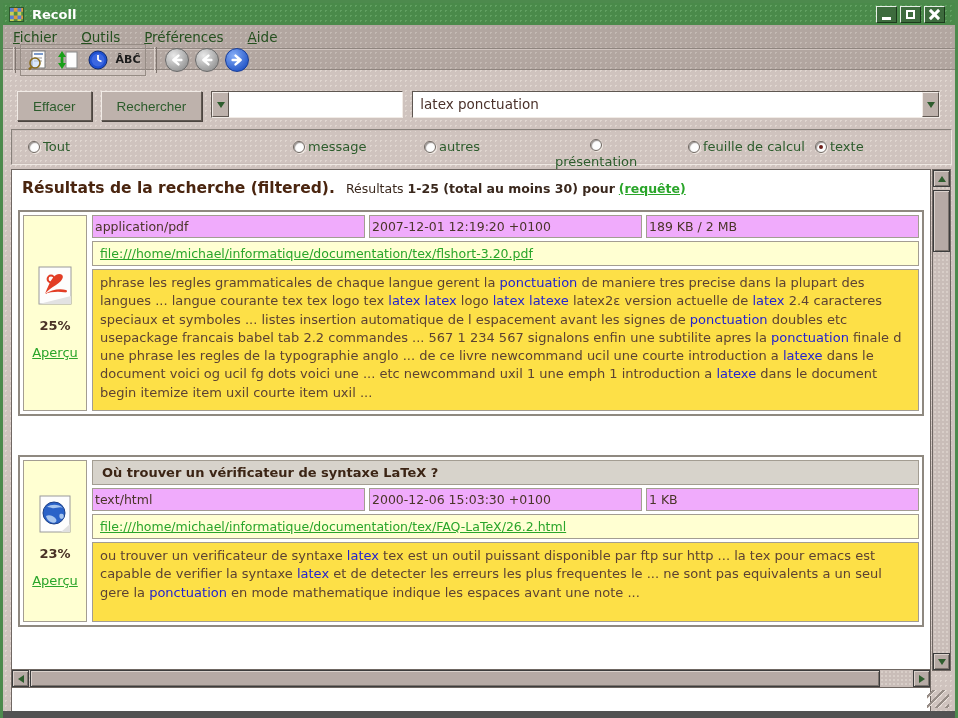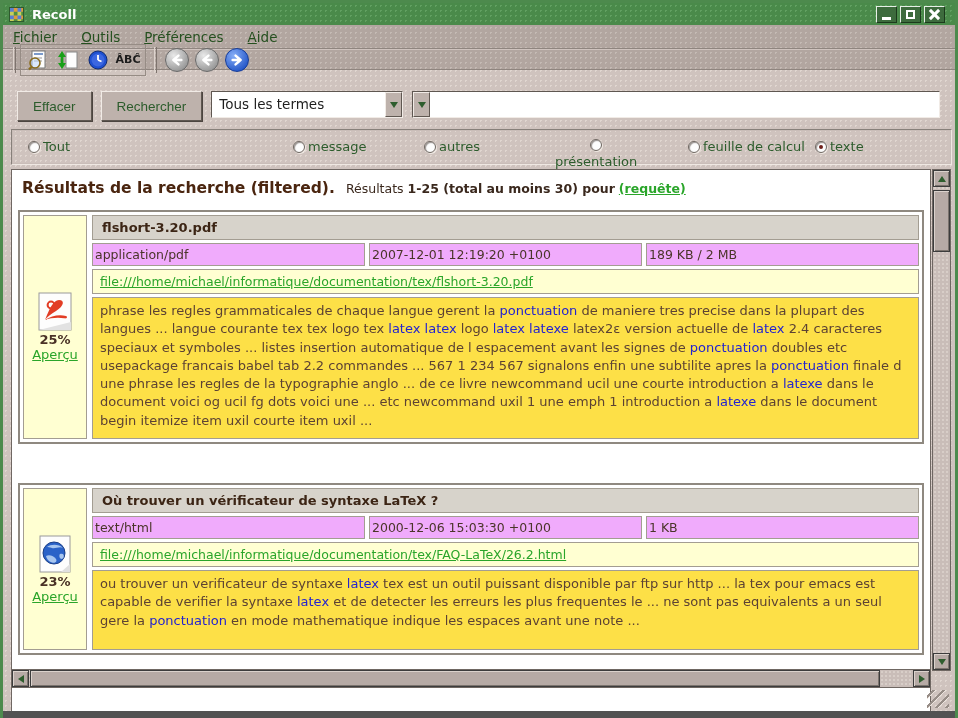--- a/index.html
+++ b/index.html
@@ -112,21 +112,21 @@
   .res-sub .b { font-weight:bold; }
   .link { color:#2aa52a; text-decoration:underline; cursor:pointer; }
   .res-sub .link { font-weight:bold; }
 
   .result {
     margin:0 2px 39px 2px; border:2px solid #8f8980; background:#fff; padding:3px;
     display:flex; gap:5px;
   }
   .result-side {
     width:64px; flex:0 0 auto; background:#ffffd2; border:1px solid #a39d92;
-    display:flex; flex-direction:column; align-items:center; justify-content:center; 
+    display:flex; flex-direction:column; align-items:center; justify-content:center; gap:12px;
   }
   .relevance { font-size:13px; font-weight:bold; color:#4a3226; }
   .preview-link { font-size:13px; }
   .result-main { flex:1; display:flex; flex-direction:column; gap:3px; min-width:0; }
   .r-title { background:#d7d3cb; border:1px solid #a39d92; font-size:13px; font-weight:bold; color:#3c2515; padding:4px 9px; }
   .r-meta { display:flex; gap:4px; }
   .meta-cell { flex:1; background:#f0abfc; border:1px solid #a39d92; text-align:left; font-size:12.5px; color:#4a3529; padding:3px 2px; }
   .r-url { background:#ffffd2; border:1px solid #a39d92; font-size:12.5px; padding:4px 7px; white-space:nowrap; overflow:hidden; }
   .r-snippet { background:#fde047; border:1px solid #a39d92; font-size:13px; color:#5c4233; line-height:18.3px; padding:4px 7px 8px 7px; }
   .r-snippet .hl { color:#2323cf; }
@@ -236,26 +236,26 @@
           <path d="M9 5 L16 11 L9 17 M16 11 L5 11" stroke="#fff" stroke-width="3.4" fill="none" stroke-linecap="round" stroke-linejoin="round"></path>
         </svg>
       </div>
     </div>
   </div>
 
   <div class="search-row">
     <button class="push-btn">Effacer</button>
     <button class="push-btn">Rechercher</button>
     <div class="combo combo-type">
-      <span class="combo-text">Tous les termes</span>
       <span class="combo-arrow">
           <span class="tri-down"></span>
         </span>
     </div>
     <div class="combo combo-query">
+      <span class="combo-text">latex ponctuation</span>
       <span class="combo-arrow">
           <span class="tri-down"></span>
         </span>
     </div>
   </div>
 
   <div class="filter-frame">
     <div class="radio-item" style="left:16px;">
         <span class="radio"></span>
         <span class="radio-label">Tout</span>
@@ -302,21 +302,20 @@
           <rect x="2" y="1" width="32" height="37" fill="#fdfdfd" stroke="#9a9a9a" stroke-width="1"></rect>
           <path d="M2 38 L34 38 L34 30 Z" fill="#e2e2e2"></path>
           <path d="M8 28 C12 18 16 8 22 8 C28 8 27 14 19 19 C14 22 10 25 8 28 Z" fill="#e23d25"></path>
           <path d="M8 28 C14 24 22 22 29 24 C31 24.7 30 27 27 26.3 C21 25 13 26 8 28 Z" fill="#e23d25"></path>
           <circle cx="14" cy="13" r="3.4" fill="none" stroke="#e23d25" stroke-width="2"></circle>
         </svg>
         <div class="relevance">25%</div>
         <span class="link preview-link">Aperçu</span>
       </div>
       <div class="result-main">
-        <div class="r-title">flshort-3.20.pdf</div>
         <div class="r-meta">
           <div class="meta-cell">application/pdf</div>
           <div class="meta-cell">2007-12-01 12:19:20 +0100</div>
           <div class="meta-cell">189 KB / 2 MB</div>
         </div>
         <div class="r-url">
           <span class="link">file:///home/michael/informatique/documentation/tex/flshort-3.20.pdf</span>
         </div>
         <div class="r-snippet snippet-1"><span>phrase les regles grammaticales de chaque langue gerent la </span><span class="hl">ponctuation</span><span> de maniere tres precise dans la plupart des langues ... langue courante tex tex logo tex </span><span class="hl">latex</span><span> </span><span class="hl">latex</span><span> logo </span><span class="hl">latex</span><span> </span><span class="hl">latexe</span><span> latex2ε version actuelle de </span><span class="hl">latex</span><span> 2.4 caracteres speciaux et symboles ... listes insertion automatique de l espacement avant les signes de </span><span class="hl">ponctuation</span><span> doubles etc usepackage francais babel tab 2.2 commandes ... 567 1 234 567 signalons enfin une subtilite apres la </span><span class="hl">ponctuation</span><span> finale d une phrase les regles de la typographie anglo ... de ce livre newcommand ucil une courte introduction a </span><span class="hl">latexe</span><span> dans le document voici og ucil fg dots voici une ... etc newcommand uxil 1 une emph 1 introduction a </span><span class="hl">latexe</span><span> dans le document begin itemize item uxil courte item uxil ...</span></div>
       </div>

